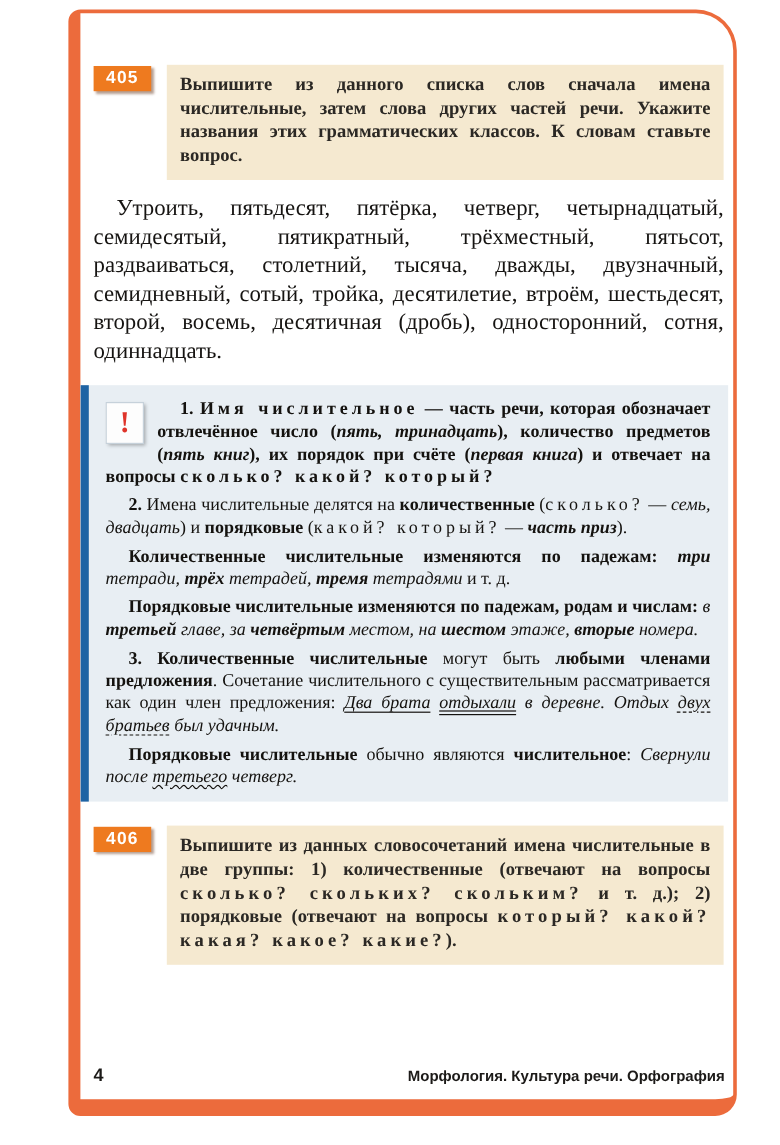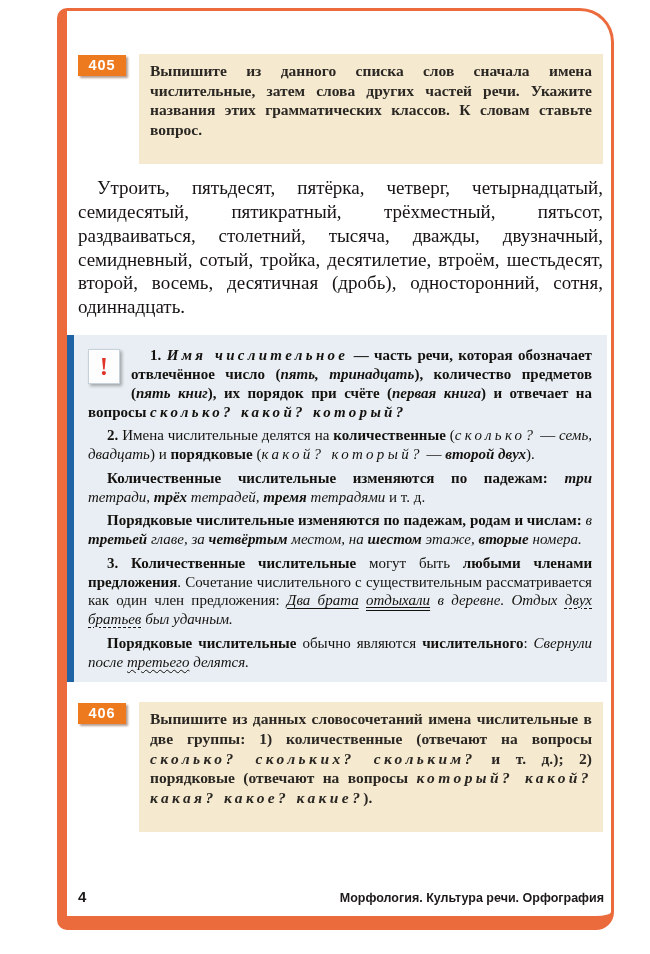--- a/index.html
+++ b/index.html
@@ -12,38 +12,38 @@
          border-radius:10px 34px 18px 10px;}
 
   .content{position:absolute;left:67px;top:8px;width:540px;height:876px;overflow:hidden;color:#1c1a18;}
 
   .ex-row{display:flex;align-items:flex-start;margin:46px 4px 0 11px;}
   .ex-row.ex2{margin-top:20px;}
   .badge{flex:0 0 auto;min-width:48px;height:21px;background:#ee7a1f;color:#fff;
          font-family:"Liberation Sans","DejaVu Sans",sans-serif;font-weight:bold;font-size:14.5px;
          line-height:21px;text-align:center;letter-spacing:1px;margin-top:1px;
          box-shadow:2px 2px 2px rgba(90,40,10,.45);}
-  .task{flex:1;margin-left:13px;background:#f5e9d0;padding:7px 11px 24px;
+  .task{flex:1;margin-left:13px;background:#f5e9d0;padding:7px 11px 10px;
         font-size:15.5px;line-height:1.27;font-weight:bold;color:#2b2824;text-align:justify;}
 
   .wordlist{margin:12px 4px 0 11px;font-size:19px;line-height:1.26;text-align:justify;
             text-indent:19px;color:#161412;}
 
   .rule{margin:16px 0 0 0;background:#e8eef3;border-left:7px solid #1e63a4;
         padding:11px 15px 11px 14px;font-size:15px;line-height:1.25;color:#14120f;}
   .rule p{margin:0 0 5px;text-align:justify;text-indent:19px;}
   .rule p:last-child{margin-bottom:0;}
   .excl{float:left;width:30px;height:33px;background:#fdfdfd;border:1px solid #c6d1da;
         box-shadow:2px 2px 3px rgba(0,0,0,.3);margin:3px 11px 4px 0;
         display:flex;align-items:center;justify-content:center;}
   .excl span{color:#df342a;font-weight:bold;font-size:25px;line-height:1;}
 
   .b{font-weight:bold;}
   .i{font-style:italic;}
-  .sp{letter-spacing:.22em;font-style:italic;}
+  .sp{letter-spacing:.22em;}
   .u{text-decoration:underline;text-underline-offset:3px;text-decoration-thickness:1px;}
   .uu{text-decoration:underline double;text-underline-offset:2px;}
   .ud{text-decoration:underline dashed;text-underline-offset:3px;text-decoration-thickness:1px;}
   .uw{text-decoration:underline wavy;text-underline-offset:2px;text-decoration-thickness:1px;}
 
   .footer{position:absolute;left:78px;width:526px;top:888px;display:flex;
           justify-content:space-between;align-items:baseline;
           font-family:"Liberation Sans","DejaVu Sans",sans-serif;color:#1c1a18;}
   .pagenum{font-weight:bold;font-size:15px;}
   .running{font-weight:bold;font-size:12.5px;padding-left:12px;}
@@ -60,25 +60,25 @@
       <div class="badge">405</div>
       <div class="task"><span>Выпишите из данного списка слов сначала имена числительные, затем слова других частей речи. Укажите названия этих грамматических классов. К словам ставьте вопрос.</span></div>
     </div>
     <p class="wordlist">Утроить, пятьдесят, пятёрка, четверг, четырнадцатый, семидесятый, пятикратный, трёхместный, пятьсот, раздваиваться, столетний, тысяча, дважды, двузначный, семидневный, сотый, тройка, десятилетие, втроём, шестьдесят, второй, восемь, десятичная (дробь), односторонний, сотня, одиннадцать.</p>
 
     <div class="rule">
       <div class="excl">
         <span>!</span>
       </div>
       <p><span class="b">1. </span><span class="b sp">Имя числительное</span><span class="b"> — часть речи, которая обозначает отвлечённое число (</span><span class="b i">пять, тринадцать</span><span class="b">), количество предметов (</span><span class="b i">пять книг</span><span class="b">), их порядок при счёте (</span><span class="b i">первая книга</span><span class="b">) и отвечает на вопросы </span><span class="b sp">сколько? какой? который?</span></p>
-      <p><span class="b">2. </span><span>Имена числительные делятся на </span><span class="b">количественные</span><span> (</span><span class="sp">сколько?</span><span> — </span><span class="i">семь, двадцать</span><span>) и </span><span class="b">порядковые</span><span> (</span><span class="sp">какой? который?</span><span> — </span><span class="b i">второй двух</span><span>).</span></p>
+      <p><span class="b">2. </span><span>Имена числительные делятся на </span><span class="b">количественные</span><span> (</span><span class="sp">сколько?</span><span> — </span><span class="i">семь, двадцать</span><span>) и </span><span class="b">порядковые</span><span> (</span><span class="sp">какой? который?</span><span> — </span><span class="b i">часть приз</span><span>).</span></p>
       <p><span class="b">Количественные числительные изменяются по падежам: </span><span class="b i">три</span><span class="i"> тетради, </span><span class="b i">трёх</span><span class="i"> тетрадей, </span><span class="b i">тремя</span><span class="i"> тетрадями</span><span> и т. д.</span></p>
       <p><span class="b">Порядковые числительные изменяются по падежам, родам и числам: </span><span class="i">в </span><span class="b i">третьей</span><span class="i"> главе, за </span><span class="b i">четвёртым</span><span class="i"> местом, на </span><span class="b i">шестом</span><span class="i"> этаже, </span><span class="b i">вторые</span><span class="i"> номера.</span></p>
       <p><span class="b">3. </span><span class="b">Количественные числительные</span><span> могут быть </span><span class="b">любыми членами предложения</span><span>. Сочетание числительного с существительным рассматривается как один член предложения: </span><span class="i u">Два брата</span><span class="i"> </span><span class="i uu">отдыхали</span><span class="i"> в деревне. Отдых </span><span class="i ud">двух братьев</span><span class="i"> был удачным.</span></p>
-      <p><span class="b">Порядковые числительные</span><span> обычно являются </span><span class="b">числительного</span><span>: </span><span class="i">Свернули после </span><span class="i uw">третьего</span><span class="i"> делятся.</span></p>
+      <p><span class="b">Порядковые числительные</span><span> обычно являются </span><span class="b">числительное</span><span>: </span><span class="i">Свернули после </span><span class="i uw">третьего</span><span class="i"> четверг.</span></p>
     </div>
 
     <div class="ex-row ex2">
       <div class="badge">406</div>
       <div class="task"><span>Выпишите из данных словосочетаний имена числительные в две группы: 1) количественные (отвечают на вопросы </span><span class="sp">сколько? скольких? скольким?</span><span> и т. д.); 2) порядковые (отвечают на вопросы </span><span class="sp">который? какой? какая? какое? какие?</span><span>).</span></div>
     </div>
 
   </div>
 
   <div class="footer">

